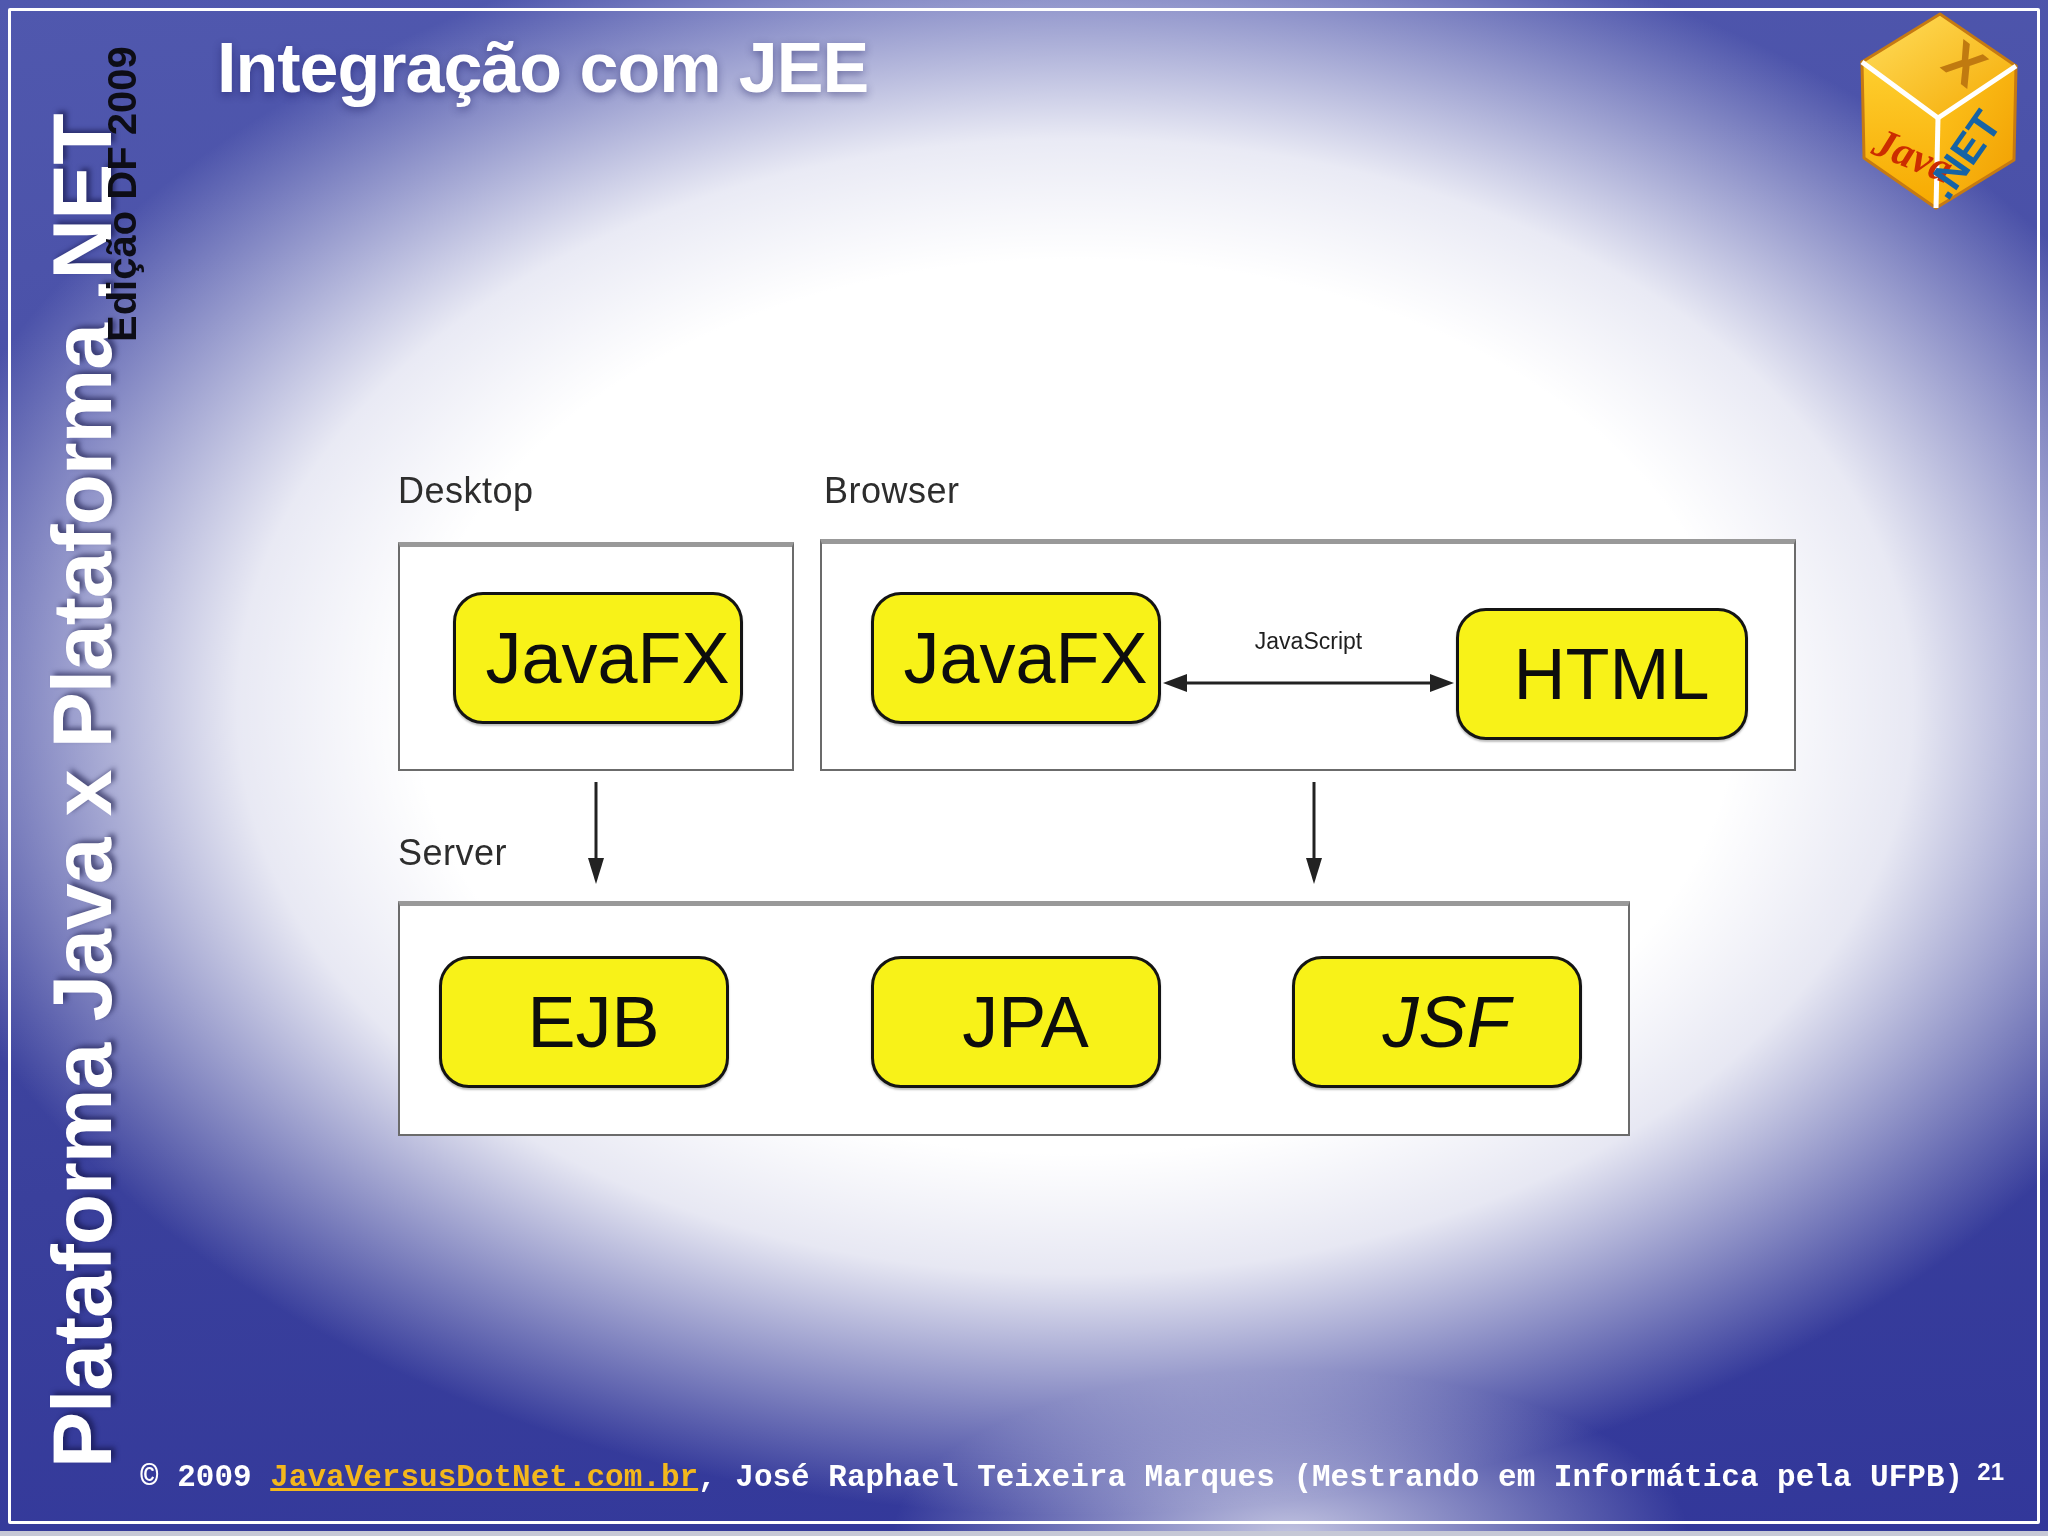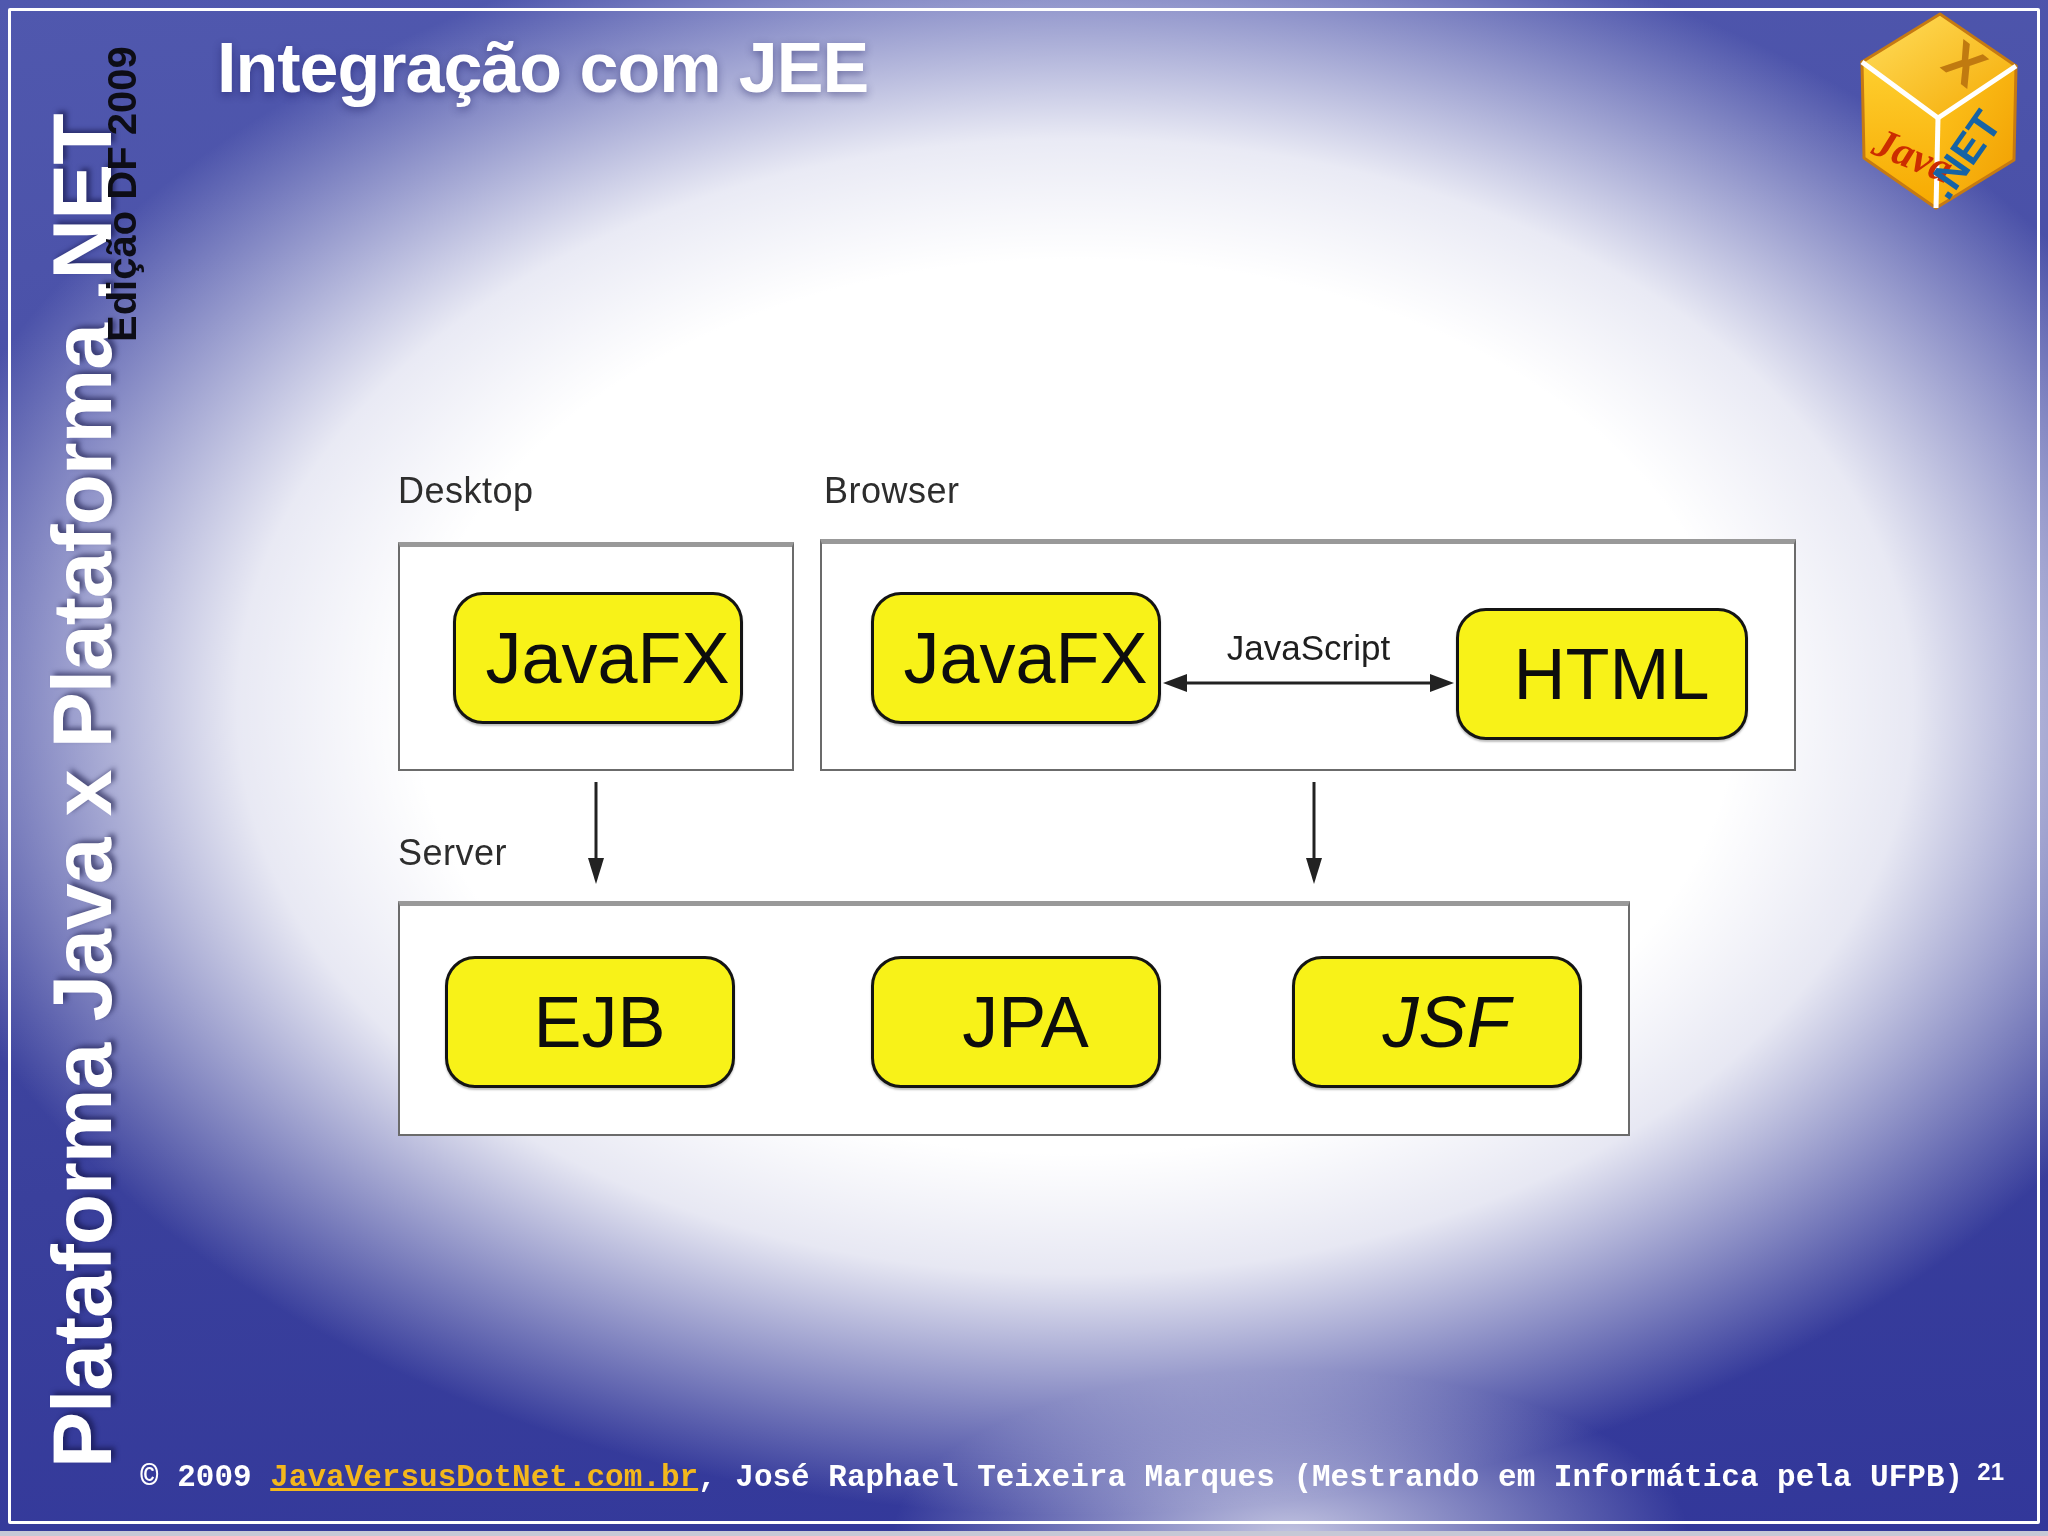--- a/index.html
+++ b/index.html
@@ -52,21 +52,21 @@
   .chip{
     position:absolute;width:290px;height:132px;
     background:#f8f218;border:3px solid #141414;border-radius:30px;
     display:flex;align-items:center;justify-content:center;
     font-size:72px;color:#0d0d0d;
     box-shadow:0 2px 2px rgba(0,0,0,.25);
     padding-left:19px;
   }
   .connector-label{
     position:absolute;left:339px;top:84px;width:295px;
-    text-align:center;font-size:35px;color:#1f1f1f;
+    text-align:center;font-size:23px;color:#1f1f1f;
   }
   .double-arrow{position:absolute;left:339px;top:118px;}
   .down-arrow{position:absolute;}
   
   .footer{
     position:absolute;left:140px;top:1452px;width:1640px;height:52px;
     text-align:center;font-size:31px;font-weight:bold;color:#ffffff;
     line-height:52px;white-space:nowrap;font-family:Liberation Mono, monospace;
   }
   .footer a{
@@ -137,21 +137,21 @@
     <line x1="14" y1="2" x2="14" y2="80" stroke="#222222" stroke-width="3"></line>
     <polygon points="6,78 22,78 14,104" fill="#222222"></polygon>
   </svg>
   <svg class="down-arrow" style="left:1300px;top:780px;" width="28" height="106" viewBox="0 0 28 106">
     <line x1="14" y1="2" x2="14" y2="80" stroke="#222222" stroke-width="3"></line>
     <polygon points="6,78 22,78 14,104" fill="#222222"></polygon>
   </svg>
 
   <div class="group-label" style="left:398px;top:832px;">Server</div>
   <div class="group-box" style="left:398px;top:901px;width:1232px;height:235px;">
-    <div class="chip" style="left:45px;top:50px;">EJB</div>
+    <div class="chip" style="left:39px;top:50px;">EJB</div>
     <div class="chip" style="left:471px;top:50px;">JPA</div>
     <div class="chip" style="left:892px;top:50px;font-style:italic;">JSF</div>
   </div>
 
   <div class="footer">
     <span>© 2009 </span><a>JavaVersusDotNet.com.br</a><span>, José Raphael Teixeira Marques (Mestrando em Informática pela UFPB)</span>
   </div>
   <div class="page-number">21</div>
 
   <div class="bottom-strip"></div>

